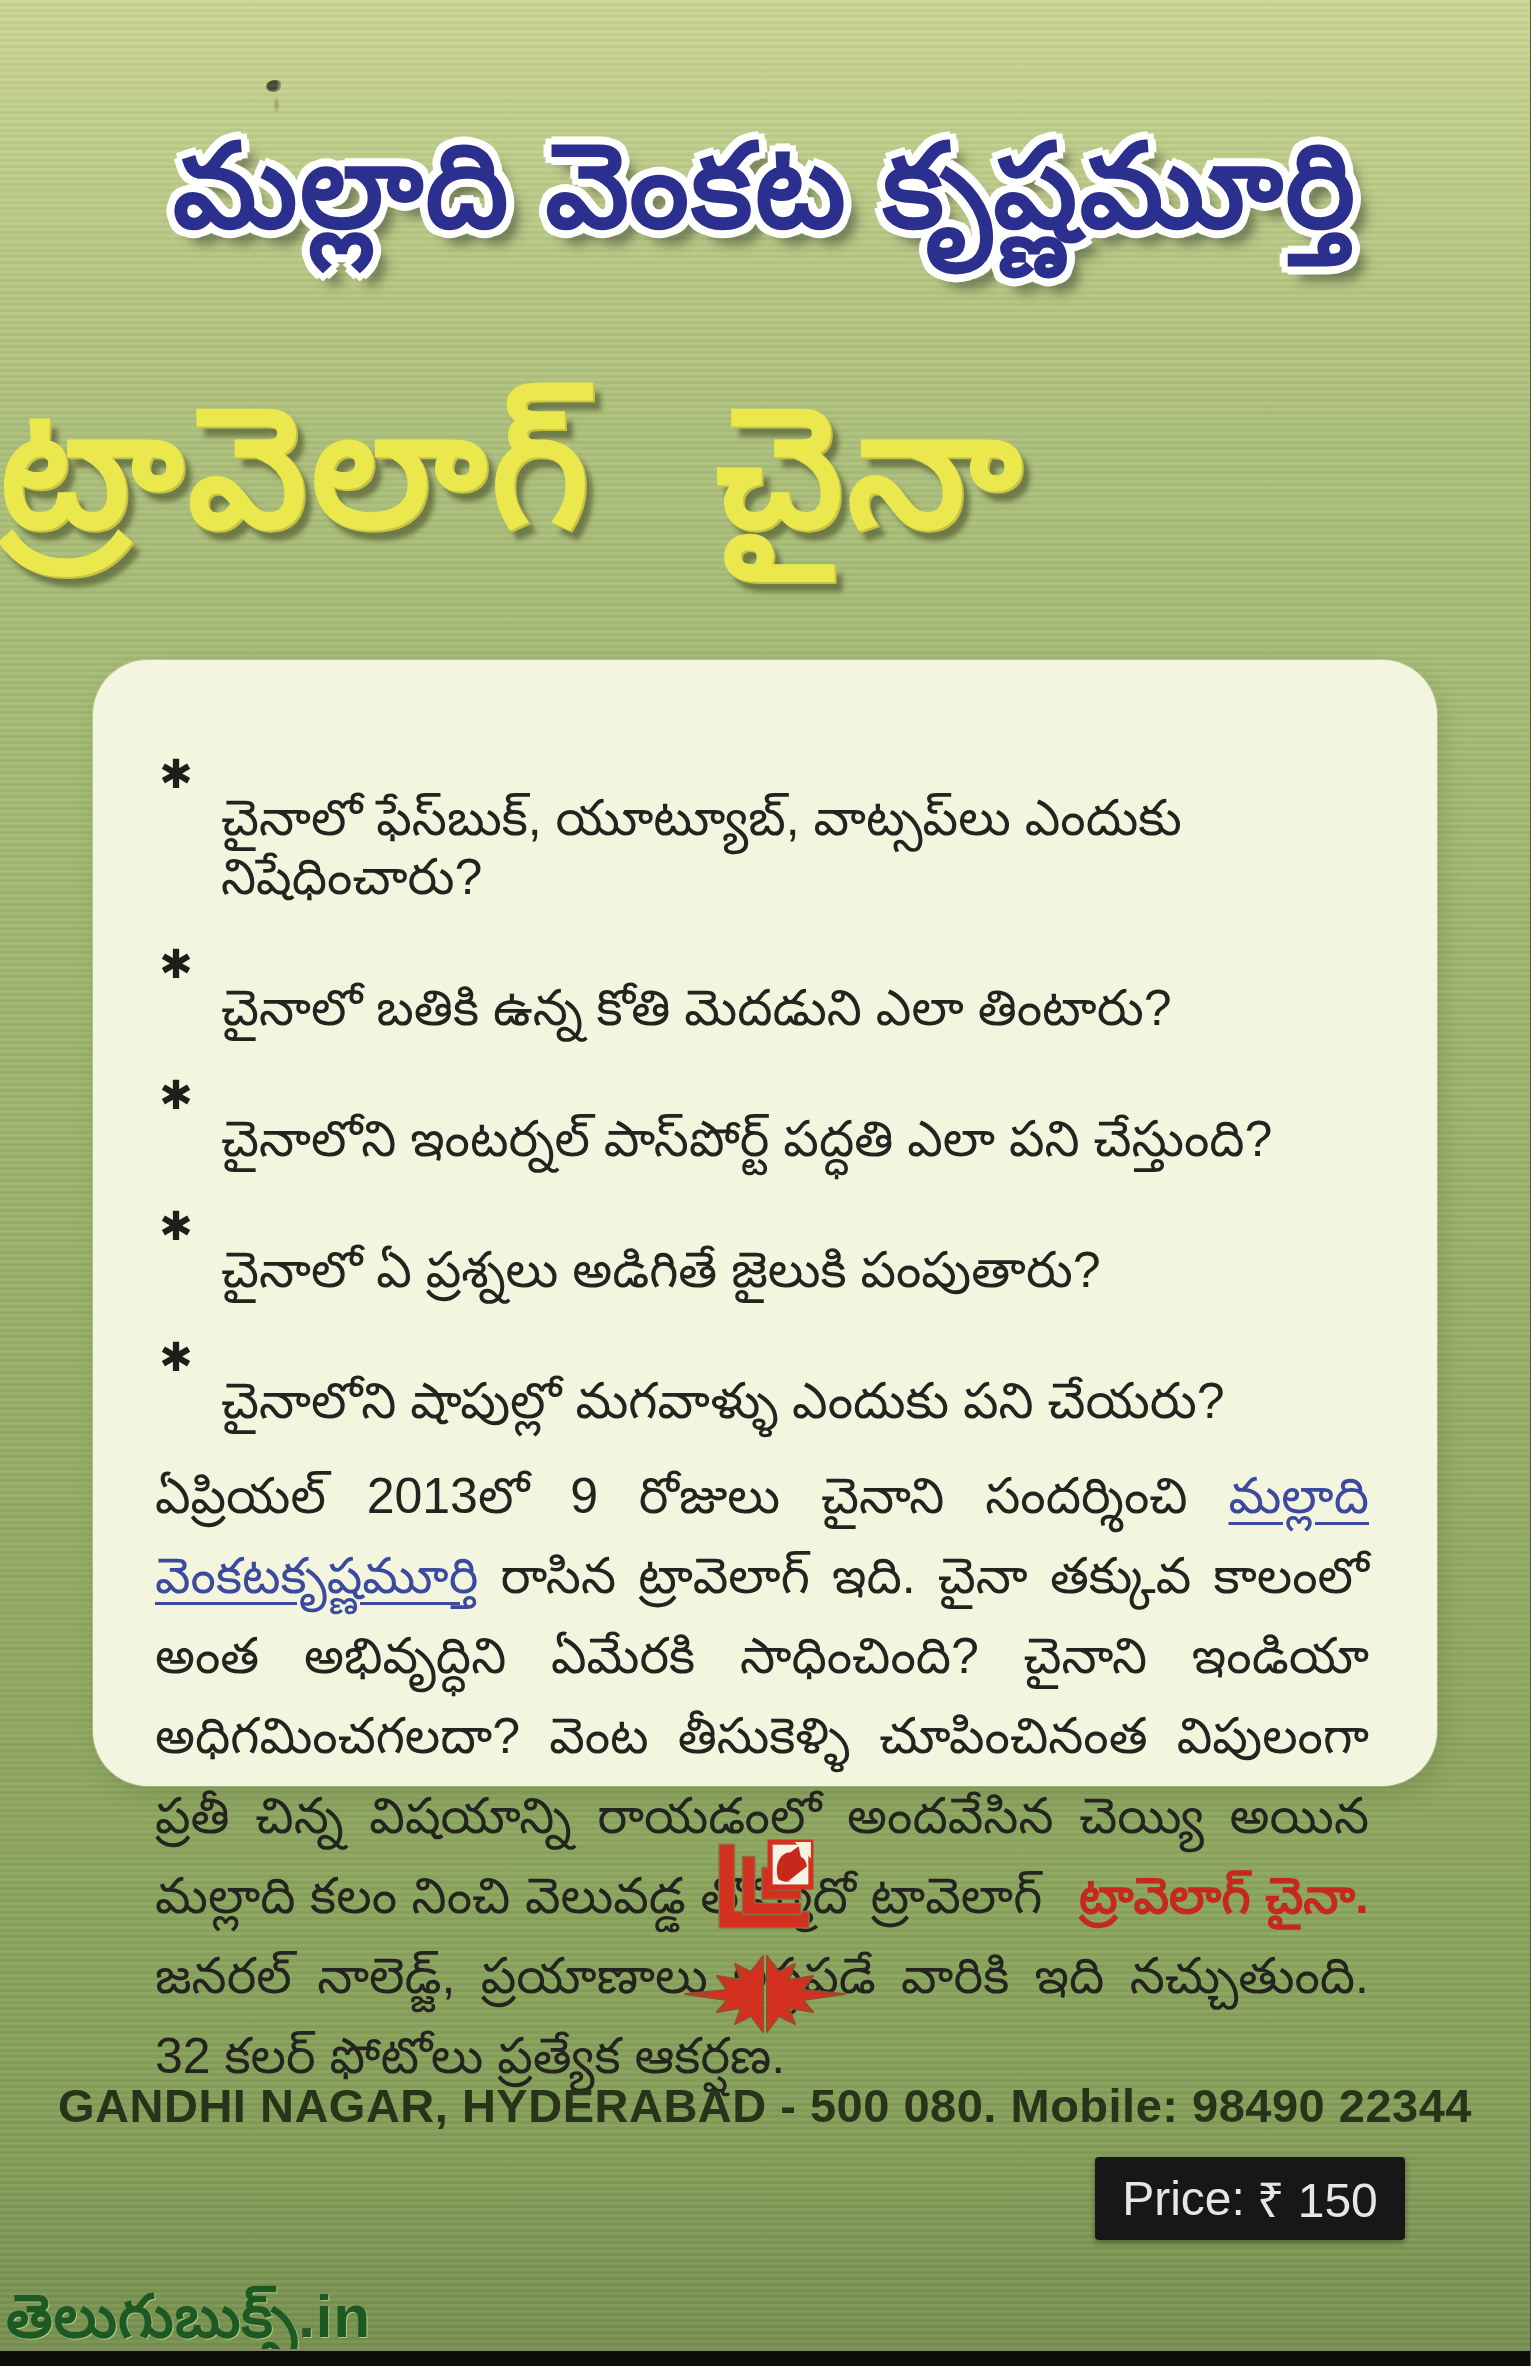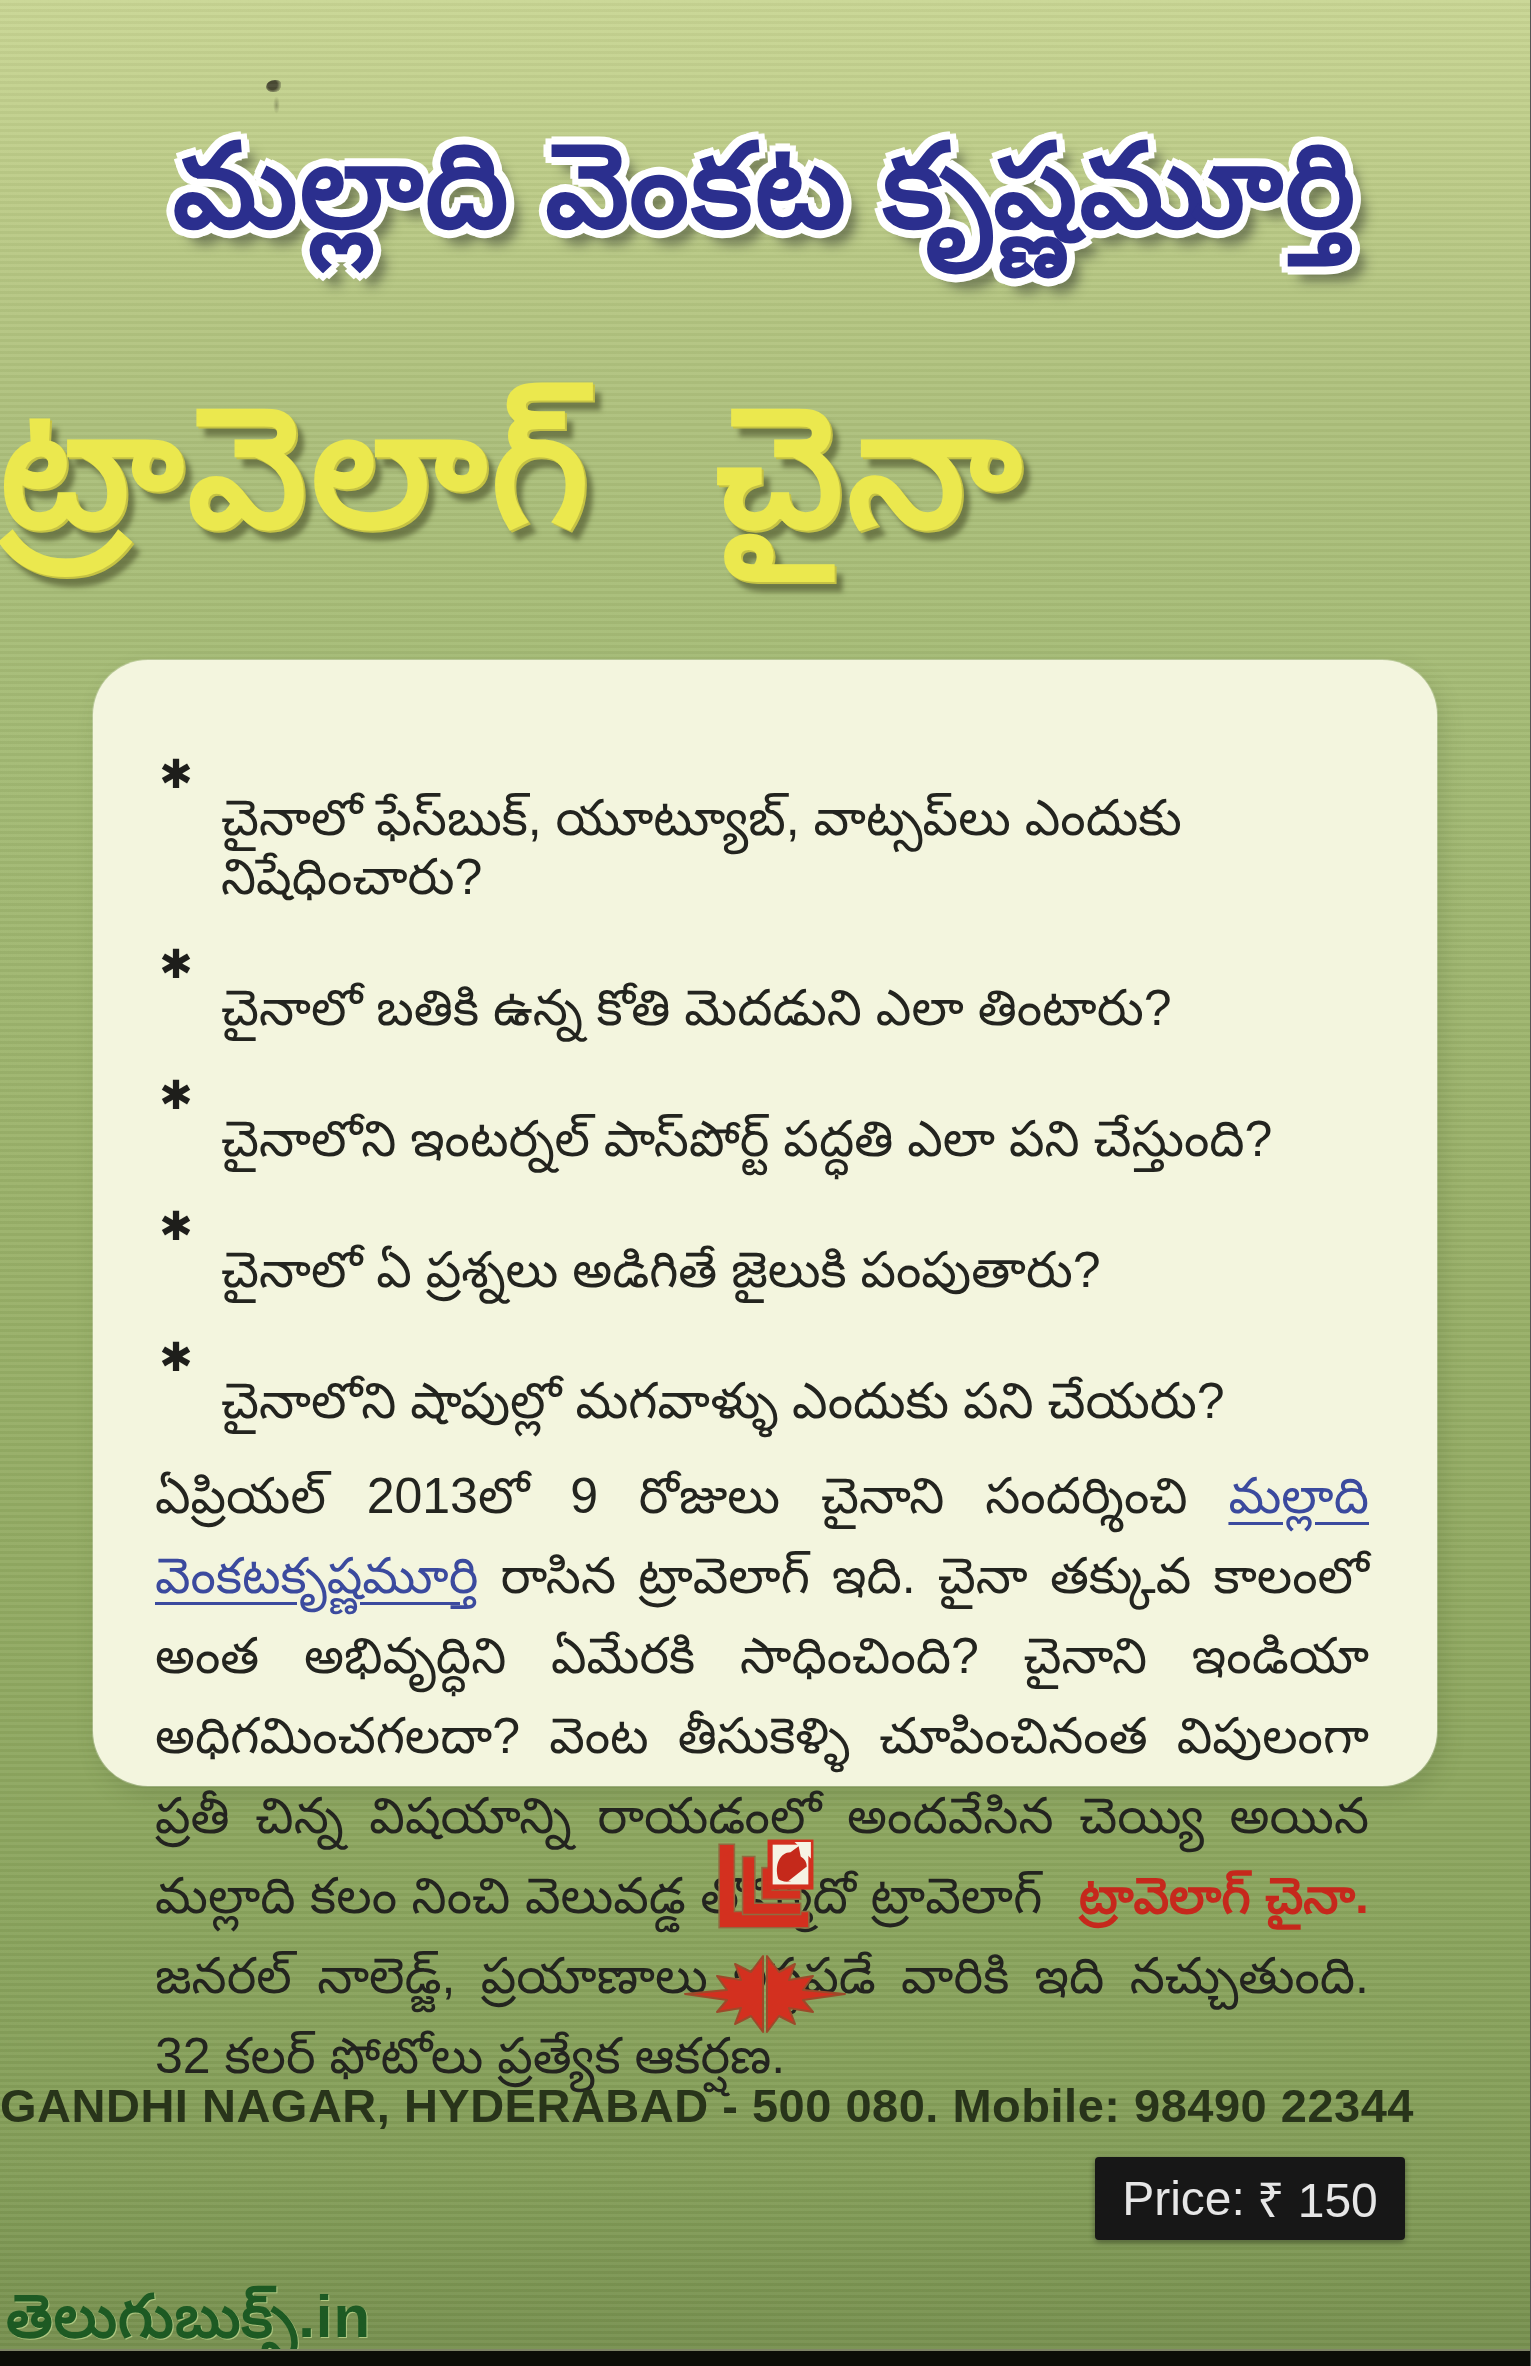--- a/index.html
+++ b/index.html
@@ -79,20 +79,21 @@
     box-shadow:inset 0 0 0 4px #fbfbf3, inset 0 0 0 5px rgba(211,48,31,.5), 3px 4px 6px rgba(60,70,40,.35);
     display:flex;flex-direction:column;align-items:center;justify-content:center;
   }
   .banner-line1{font-size:30px;font-weight:700;letter-spacing:22px;text-indent:22px;
     color:var(--publisher_green,#2e8468);transform:rotate(-.6deg);}
   .banner-line2{font-size:27px;font-weight:700;letter-spacing:11px;text-indent:11px;
     color:var(--publisher_green,#2e8468);transform:rotate(.4deg);margin-top:2px;}
 
   .address{
     position:absolute;top:2078px;left:0;width:100%;
+    text-align:center;
     font-size:47px;font-weight:700;letter-spacing:.5px;
     color:#28341a;z-index:3;
   }
   .price-box{
     position:absolute;left:1095px;top:2157px;width:310px;height:83px;
     background:var(--price_bg,#171717);
     border-radius:4px;
     display:flex;align-items:center;justify-content:center;gap:12px;
     color:#e6e6e6;font-size:48px;
     box-shadow:0 2px 6px rgba(0,0,0,.4);z-index:3;

